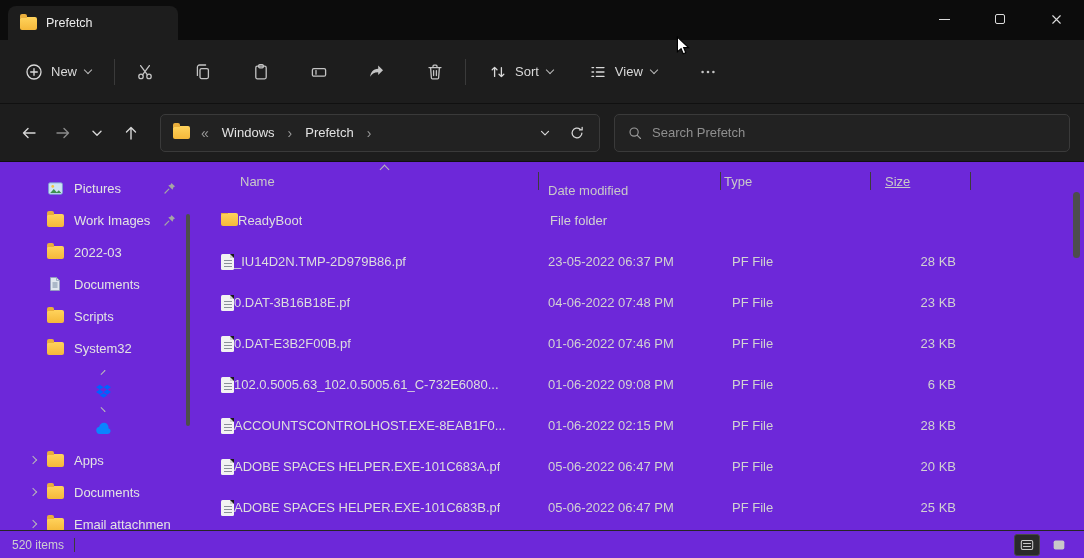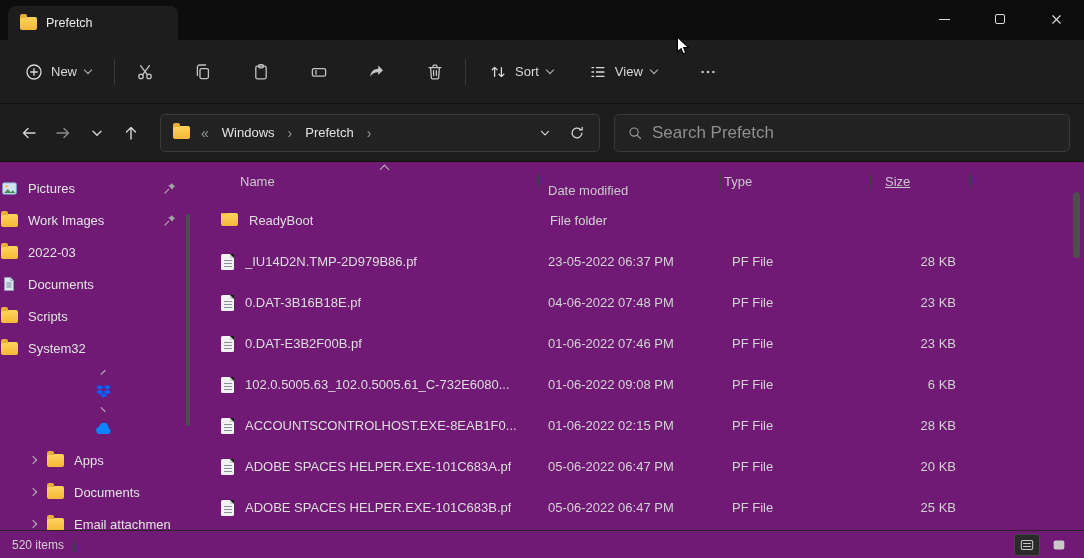--- a/index.html
+++ b/index.html
@@ -1,18 +1,18 @@
 <!DOCTYPE html>
 <html><head>
 <meta charset="utf-8">
 <style>
   * { margin:0; padding:0; box-sizing:border-box; }
   html,body { background:#000; }
   body { width:1084px; height:558px; font-family:"Liberation Sans","DejaVu Sans",sans-serif; font-size:13px; color:#e8e8e8; overflow:hidden; }
-  .window { position:relative; width:1084px; height:558px; background:#701a75; display:flex; flex-direction:column; overflow:hidden; }
+  .window { position:relative; width:1084px; height:558px; background:#6d28d9; display:flex; flex-direction:column; overflow:hidden; }
 
   
   .titlebar { flex:0 0 40px; background:#0c0c0c; display:flex; }
   .tab { margin:6px 0 0 8px; height:34px; width:170px; background:#1d1d1d; border-radius:8px 8px 0 0; display:flex; align-items:center; gap:9px; padding:0 12px; }
   .tab-label { font-size:12.5px; color:#ececec; }
   .win-controls { margin-left:auto; display:flex; }
   .win-btn { width:56px; height:38px; display:flex; align-items:center; justify-content:center; color:#dcdcdc; cursor:default; }
   .minline { width:11px; height:1px; background:#dcdcdc; }
   .sq { width:10px; height:10px; border:1px solid #dcdcdc; border-radius:2px; }
 
@@ -30,47 +30,47 @@
 
   
   .navrow { flex:0 0 58px; background:#1d1d1d; display:flex; align-items:center; padding:0 12px; border-bottom:1px solid #101010; }
   .nav-btn { width:34px; height:34px; display:flex; align-items:center; justify-content:center; color:#d6d6d6; border-radius:4px; }
   .nav-btn.dim { color:#8a8a8a; }
   .addressbar { margin-left:12px; width:440px; height:38px; background:#222222; border:1px solid #3a3a3a; border-radius:5px; display:flex; align-items:center; padding:0 8px 0 12px; gap:8px; }
   .crumb { color:#e2e2e2; padding:2px 2px; white-space:nowrap; }
   .crumb-sep { color:#9a9a9a; font-size:14px; padding:0 3px; }
   .addr-right { margin-left:auto; display:flex; align-items:center; gap:4px; }
   .searchbox { margin-left:14px; flex:1; height:38px; background:#222222; border:1px solid #3a3a3a; border-radius:5px; display:flex; align-items:center; padding:0 12px; gap:9px; margin-right:2px; color:#9a9a9a; }
-  .searchbox input { flex:1; background:transparent; border:none; outline:none; color:#dddddd; font-family:inherit; font-size:17px; }
+  .searchbox input { flex:1; background:transparent; border:none; outline:none; color:#dddddd; font-family:inherit; font-size:13px; }
   .searchbox input::placeholder { color:#8f8f8f; }
 
   
   .bodyarea { flex:1 1 auto; display:flex; min-height:0; position:relative; }
   .sidebar { flex:0 0 200px; position:relative; padding-top:10px; overflow:hidden; }
   .side-item { height:32px; display:flex; align-items:center; gap:10px; padding-right:8px; color:#e3e3e3; }
-  .side-item.quick { }
+  .side-item.quick { padding-left:46px; }
   .side-item.root { padding-left:14px; margin-top:8px;flex-direction:column; }
   .side-item.child { padding-left:30px; }
   .sicon { width:18px; display:flex; justify-content:center; flex:0 0 auto; }
   .slabel { white-space:nowrap; overflow:hidden; }
   .pin { margin-left:auto; margin-right:16px; color:#a5a5a5; flex:0 0 auto; }
   .side-scrollthumb { position:absolute; right:10px; top:52px; width:4px; height:212px; background:#4d4d4d; border-radius:2px; }
 
   .content { flex:1 1 auto; position:relative; min-width:0; overflow:hidden; }
   .grid-cols { display:grid; grid-template-columns:338px 182px 150px 100px 1fr; }
   .list-header { height:38px; align-items:center; color:#c9c9c9; position:relative; }
   .h-name { padding-left:40px; }
   .h-date { padding-left:10px;margin-top:18px; }
   .h-type { padding-left:4px; }
   .h-size { padding-left:15px;text-decoration:underline; }
   .col-sep { position:absolute; top:10px; width:1px; height:18px; background:#3c3c3c; }
   .sort-caret { position:absolute; top:4px; left:181px; width:7px; height:7px; border-right:1.3px solid #b9b9b9; border-bottom:1.3px solid #b9b9b9; transform:rotate(-135deg); }
 
   .file-row { height:41px; align-items:center; color:#dedede; }
-  .cell-name { display:flex; align-items:flex-start; gap:11px; padding-left:21px; white-space:nowrap; overflow:hidden; }
+  .cell-name { display:flex; align-items:flex-start; padding-left:21px; white-space:nowrap; overflow:hidden; }
   .cell-name span { overflow:hidden; text-overflow:ellipsis; }
   .cell-date { padding-left:10px; color:#d2d2d2; white-space:nowrap; }
   .cell-type { padding-left:12px; color:#d2d2d2; white-space:nowrap; }
   .cell-size { text-align:right; padding-right:14px; color:#d2d2d2; white-space:nowrap; }
   .list-scrollthumb { position:absolute; right:4px; top:30px; width:7px; height:66px; background:#4d4d4d; border-radius:4px; }
 
   
   .ic-folder { display:inline-block; width:17px; height:13px; background:linear-gradient(180deg,#ffd35c,#f5b83a); border-radius:2px; position:relative; flex:0 0 auto; }
   .ic-folder::before { content:""; position:absolute; top:-3px; left:0; width:7px; height:4px; background:#e9ae3c; border-radius:2px 2px 0 0; }
   .ic-file { display:inline-block; width:13px; height:16px; background:#f2f2f2; border-radius:1.5px; position:relative; flex:0 0 auto; }

